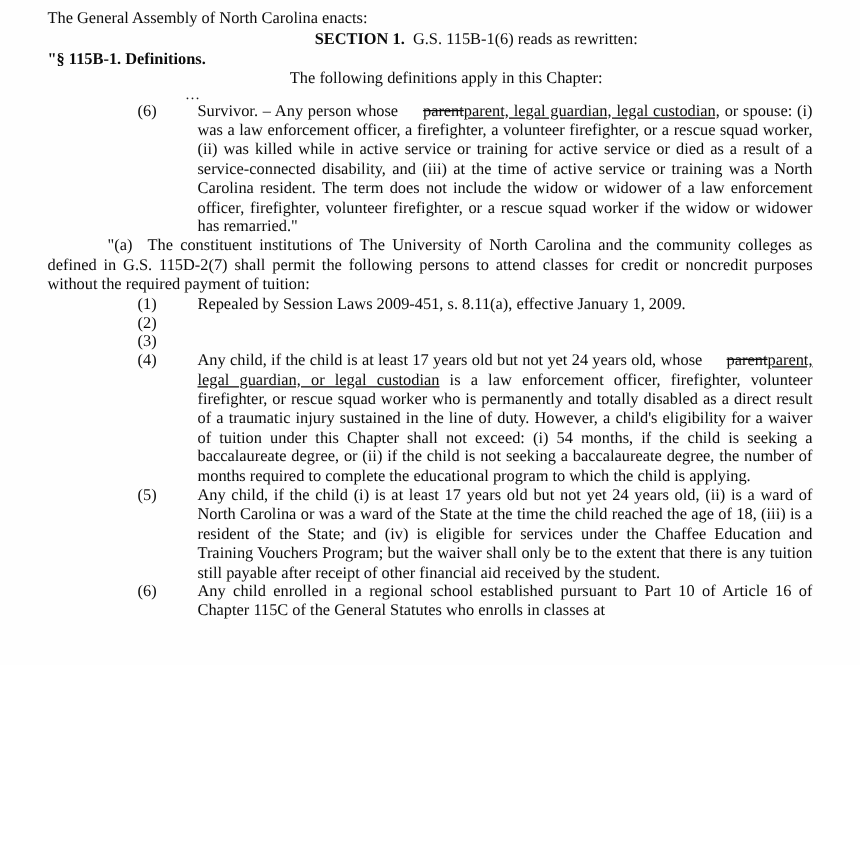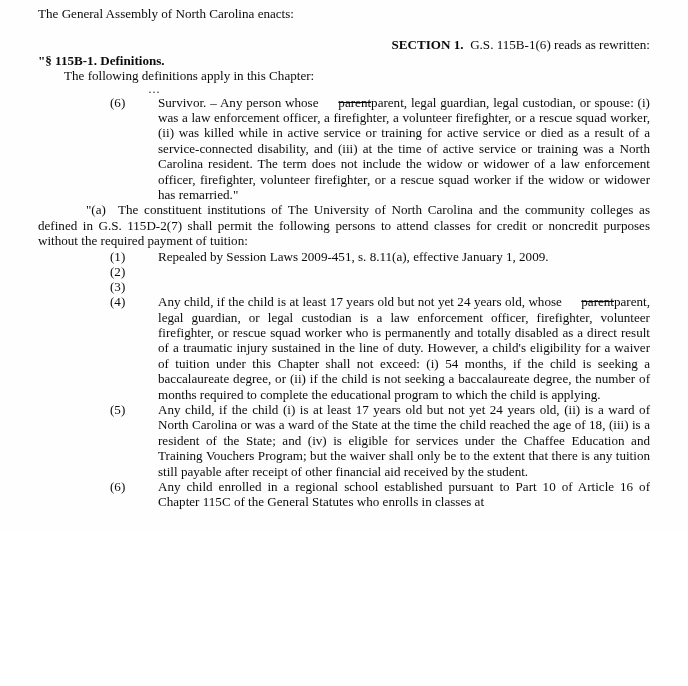--- a/index.html
+++ b/index.html
@@ -36,31 +36,31 @@
     margin: 0;
     text-align: justify;
     text-justify: inter-word;
   }
   .flush {            
     text-align: justify;
   }
   .sec-head {          
     text-indent: 0;
     padding-left: 74px;
-    text-align: right;
-    margin-top: 16px;
+    text-align: center;
+    margin-top: 2px;
   }
   .stat-head {         
     text-align: left;
     font-weight: bold;
     padding-left: 0;
   }
   .lead-in {           
     padding-left: 26px;
-    text-align: left;
+    text-align: center;
   }
   .subsec {            
     text-align: justify;
     padding-left: 0;
     text-indent: 24px;
   }
   .subsec .lbl {
     display: inline-block;
     width: 56px;
   }
@@ -89,21 +89,21 @@
   .ellipsis {
     padding-left: 110px;
     font-size: 12px;
     letter-spacing: 1.2px;
     line-height: 11px;
     color: #1a1a1a;
   }
 
   b, .bold { font-weight: bold; }
   .strike { text-decoration: line-through; margin-left: 16px; }
-  .ins { }
+  .ins { text-decoration: underline; }
 
   
   .clip-bottom { overflow: hidden; }
 </style>
 </head>
 <body>
 
 <div class="page">
   <div class="body-col">
 

